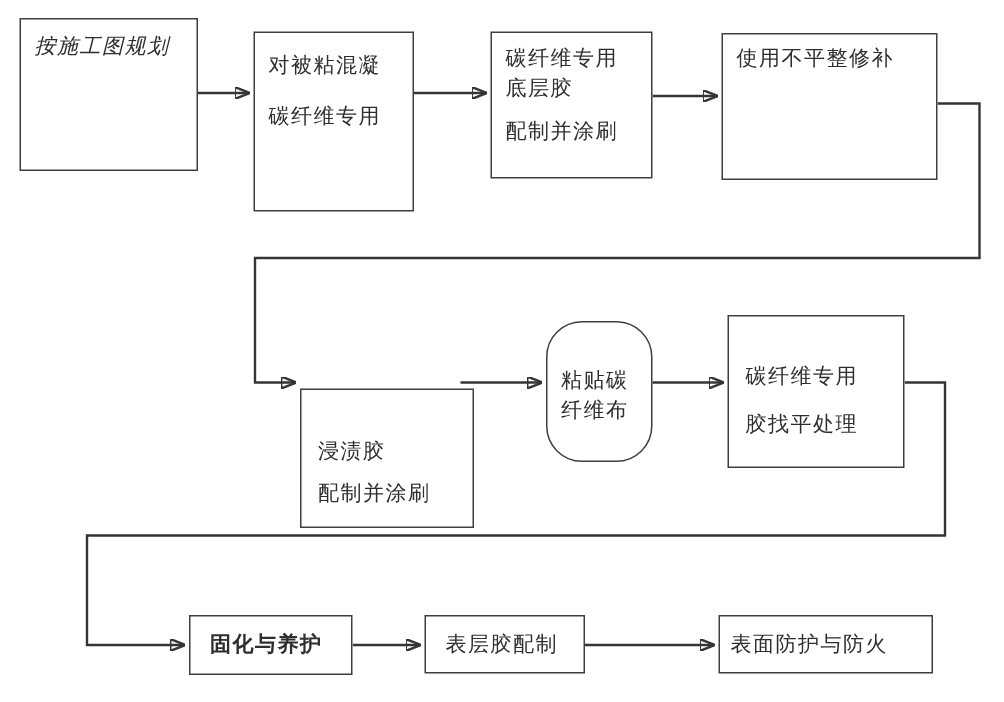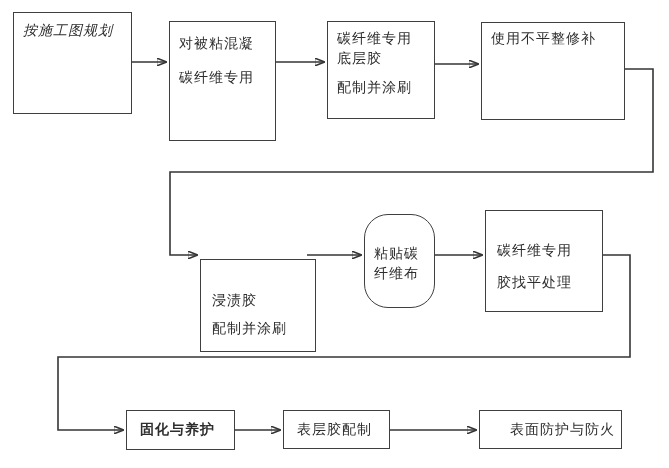--- a/index.html
+++ b/index.html
@@ -33,21 +33,21 @@
   .n1{left:13px;top:12px;width:119px;height:102px;padding:7px 0 0 9px;line-height:21px;font-style:italic;}
   .n2{left:169px;top:21px;width:107px;height:120px;padding:4px 0 0 9px;line-height:34px;}
   .n3{left:327px;top:21px;width:108px;height:98px;padding:6px 0 0 9px;line-height:20px;}
   .n3 .gap-above{margin-top:9px;}
   .n4{left:481px;top:22px;width:144px;height:98px;padding:5px 0 0 9px;line-height:20px;}
   .n5{left:200px;top:215px;width:116px;height:93px;padding:26px 0 0 11px;line-height:28px;margin-top:44px;}
   .n6{left:364px;top:214px;width:71px;height:94px;padding:28px 0 0 9px;line-height:20px;border-radius:24px;}
   .n7{left:485px;top:210px;width:118px;height:102px;padding:23px 0 0 11px;line-height:32px;}
   .n8{left:126px;top:410px;width:109px;height:40px;padding-left:13px;line-height:37px;font-weight:bold;}
   .n9{left:283px;top:410px;width:107px;height:39px;padding-left:13px;line-height:36px;}
-  .n10{left:479px;top:410px;width:143px;height:39px;padding-left:30px;line-height:36px;}
+  .n10{left:479px;top:410px;width:143px;height:39px;padding-left:7px;line-height:36px;}
 </style>
 </head>
 <body>
 
 <div class="canvas">
 
   <svg class="connectors" width="669" height="468" aria-hidden="true">
     <defs>
       <marker id="ah" markerWidth="10" markerHeight="8" refX="9.5" refY="4" orient="auto" markerUnits="userSpaceOnUse">
         <path d="M0,0 L10,4 L0,8 Z" fill="#161616" stroke="none"></path>

